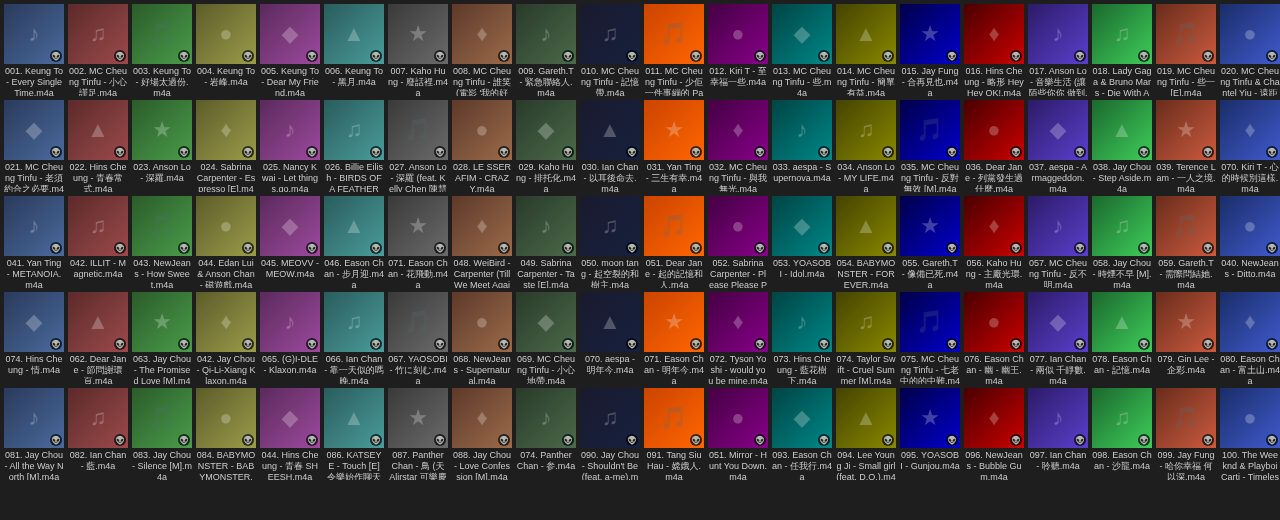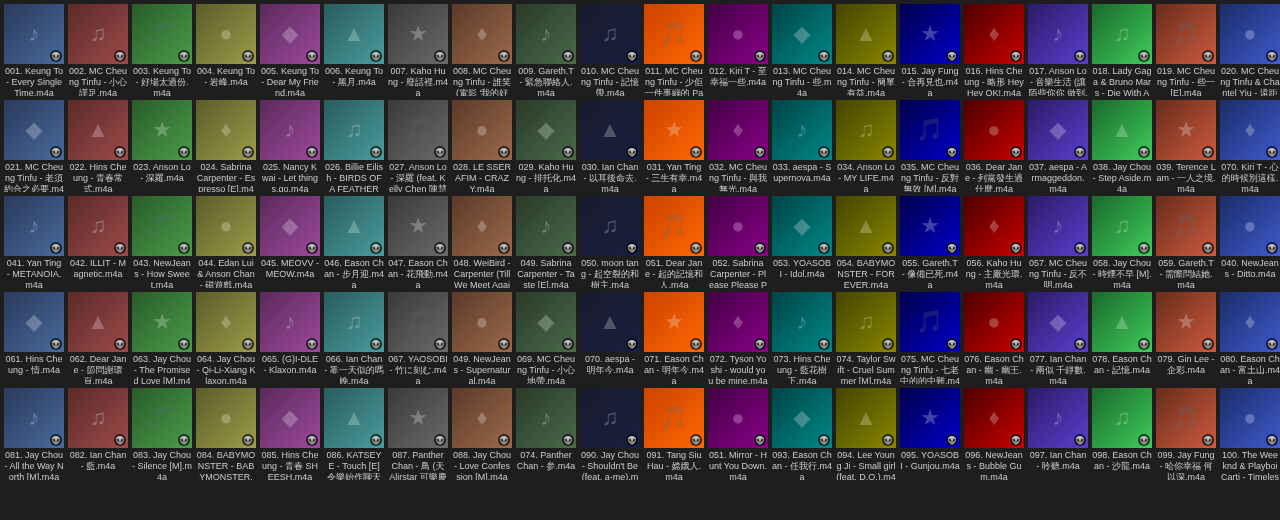--- a/index.html
+++ b/index.html
@@ -384,21 +384,21 @@
         <div style="width: 100%; height: 100%; display: flex; align-items: center; justify-content: center; color: rgba(255, 255, 255, 0.25); font-size: 22px;">▲</div>
         <div class="overlay-icon" style="font-size: 8px;">👽</div>
       </div>
       <div class="label">046. Eason Chan - 步月迎.m4a</div>
     </div>
     <div class="item">
       <div class="thumbnail" style="background: linear-gradient(135deg, rgb(58, 58, 58), rgb(106, 106, 106));">
         <div style="width: 100%; height: 100%; display: flex; align-items: center; justify-content: center; color: rgba(255, 255, 255, 0.25); font-size: 22px;">★</div>
         <div class="overlay-icon" style="font-size: 8px;">👽</div>
       </div>
-      <div class="label">047. Eason Chan - 花飛動.m4a</div>
+      <div class="label">071. Eason Chan - 花飛動.m4a</div>
     </div>
     <div class="item">
       <div class="thumbnail" style="background: linear-gradient(135deg, rgb(92, 58, 42), rgb(156, 106, 74));">
         <div style="width: 100%; height: 100%; display: flex; align-items: center; justify-content: center; color: rgba(255, 255, 255, 0.25); font-size: 22px;">♦</div>
         <div class="overlay-icon" style="font-size: 8px;">👽</div>
       </div>
       <div class="label">048. WeiBird - Carpenter (Till We Meet Again Movie Theme).m4a</div>
     </div>
     <div class="item">
       <div class="thumbnail" style="background: linear-gradient(135deg, rgb(42, 58, 42), rgb(74, 106, 74));">
@@ -482,42 +482,42 @@
         <div style="width: 100%; height: 100%; display: flex; align-items: center; justify-content: center; color: rgba(255, 255, 255, 0.25); font-size: 22px;">●</div>
         <div class="overlay-icon" style="font-size: 8px;">👽</div>
       </div>
       <div class="label">040. NewJeans - Ditto.m4a</div>
     </div>
     <div class="item">
       <div class="thumbnail" style="background: linear-gradient(135deg, rgb(42, 58, 92), rgb(74, 106, 156));">
         <div style="width: 100%; height: 100%; display: flex; align-items: center; justify-content: center; color: rgba(255, 255, 255, 0.25); font-size: 22px;">◆</div>
         <div class="overlay-icon" style="font-size: 8px;">👽</div>
       </div>
-      <div class="label">061. Hins Cheung - 情.m4a</div>
+      <div class="label">074. Hins Cheung - 情.m4a</div>
     </div>
     <div class="item">
       <div class="thumbnail" style="background: linear-gradient(135deg, rgb(92, 42, 42), rgb(156, 74, 74));">
         <div style="width: 100%; height: 100%; display: flex; align-items: center; justify-content: center; color: rgba(255, 255, 255, 0.25); font-size: 22px;">▲</div>
         <div class="overlay-icon" style="font-size: 8px;">👽</div>
       </div>
       <div class="label">062. Dear Jane - 節問謝環頁.m4a</div>
     </div>
     <div class="item">
       <div class="thumbnail" style="background: linear-gradient(135deg, rgb(42, 92, 42), rgb(74, 156, 74));">
         <div style="width: 100%; height: 100%; display: flex; align-items: center; justify-content: center; color: rgba(255, 255, 255, 0.25); font-size: 22px;">★</div>
         <div class="overlay-icon" style="font-size: 8px;">👽</div>
       </div>
       <div class="label">063. Jay Chou - The Promised Love [M].m4a</div>
     </div>
     <div class="item">
       <div class="thumbnail" style="background: linear-gradient(135deg, rgb(92, 92, 42), rgb(156, 156, 74));">
         <div style="width: 100%; height: 100%; display: flex; align-items: center; justify-content: center; color: rgba(255, 255, 255, 0.25); font-size: 22px;">♦</div>
         <div class="overlay-icon" style="font-size: 8px;">👽</div>
       </div>
-      <div class="label">064. Jay Chou - Qi-Li-Xiang Klaxon.m4a</div>
+      <div class="label">042. Jay Chou - Qi-Li-Xiang Klaxon.m4a</div>
     </div>
     <div class="item">
       <div class="thumbnail" style="background: linear-gradient(135deg, rgb(92, 42, 92), rgb(156, 74, 156));">
         <div style="width: 100%; height: 100%; display: flex; align-items: center; justify-content: center; color: rgba(255, 255, 255, 0.25); font-size: 22px;">♪</div>
         <div class="overlay-icon" style="font-size: 8px;">👽</div>
       </div>
       <div class="label">065. (G)I-DLE - Klaxon.m4a</div>
     </div>
     <div class="item">
       <div class="thumbnail" style="background: linear-gradient(135deg, rgb(42, 92, 92), rgb(74, 156, 156));">
@@ -531,21 +531,21 @@
         <div style="width: 100%; height: 100%; display: flex; align-items: center; justify-content: center; color: rgba(255, 255, 255, 0.25); font-size: 22px;">🎵</div>
         <div class="overlay-icon" style="font-size: 8px;">👽</div>
       </div>
       <div class="label">067. YAOSOBI - 竹に刻む.m4a</div>
     </div>
     <div class="item">
       <div class="thumbnail" style="background: linear-gradient(135deg, rgb(92, 58, 42), rgb(156, 106, 74));">
         <div style="width: 100%; height: 100%; display: flex; align-items: center; justify-content: center; color: rgba(255, 255, 255, 0.25); font-size: 22px;">●</div>
         <div class="overlay-icon" style="font-size: 8px;">👽</div>
       </div>
-      <div class="label">049. NewJeans - Supernatural.m4a</div>
+      <div class="label">068. NewJeans - Supernatural.m4a</div>
     </div>
     <div class="item">
       <div class="thumbnail" style="background: linear-gradient(135deg, rgb(42, 58, 42), rgb(74, 106, 74));">
         <div style="width: 100%; height: 100%; display: flex; align-items: center; justify-content: center; color: rgba(255, 255, 255, 0.25); font-size: 22px;">◆</div>
         <div class="overlay-icon" style="font-size: 8px;">👽</div>
       </div>
       <div class="label">069. MC Cheung Tinfu - 小心地帶.m4a</div>
     </div>
     <div class="item">
       <div class="thumbnail" style="background: linear-gradient(135deg, rgb(26, 26, 46), rgb(22, 33, 62));">
@@ -650,21 +650,21 @@
         <div style="width: 100%; height: 100%; display: flex; align-items: center; justify-content: center; color: rgba(255, 255, 255, 0.25); font-size: 22px;">●</div>
         <div class="overlay-icon" style="font-size: 8px;">👽</div>
       </div>
       <div class="label">084. BABYMONSTER - BABYMONSTER.m4a</div>
     </div>
     <div class="item">
       <div class="thumbnail" style="background: linear-gradient(135deg, rgb(92, 42, 92), rgb(156, 74, 156));">
         <div style="width: 100%; height: 100%; display: flex; align-items: center; justify-content: center; color: rgba(255, 255, 255, 0.25); font-size: 22px;">◆</div>
         <div class="overlay-icon" style="font-size: 8px;">👽</div>
       </div>
-      <div class="label">085. Hins Cheung - 青春 SHEESH.m4a</div>
+      <div class="label">044. Hins Cheung - 青春 SHEESH.m4a</div>
     </div>
     <div class="item">
       <div class="thumbnail" style="background: linear-gradient(135deg, rgb(42, 92, 92), rgb(74, 156, 156));">
         <div style="width: 100%; height: 100%; display: flex; align-items: center; justify-content: center; color: rgba(255, 255, 255, 0.25); font-size: 22px;">▲</div>
         <div class="overlay-icon" style="font-size: 8px;">👽</div>
       </div>
       <div class="label">086. KATSEYE - Touch [E] 令樂始作聊天加.m4a</div>
     </div>
     <div class="item">
       <div class="thumbnail" style="background: linear-gradient(135deg, rgb(58, 58, 58), rgb(106, 106, 106));">

